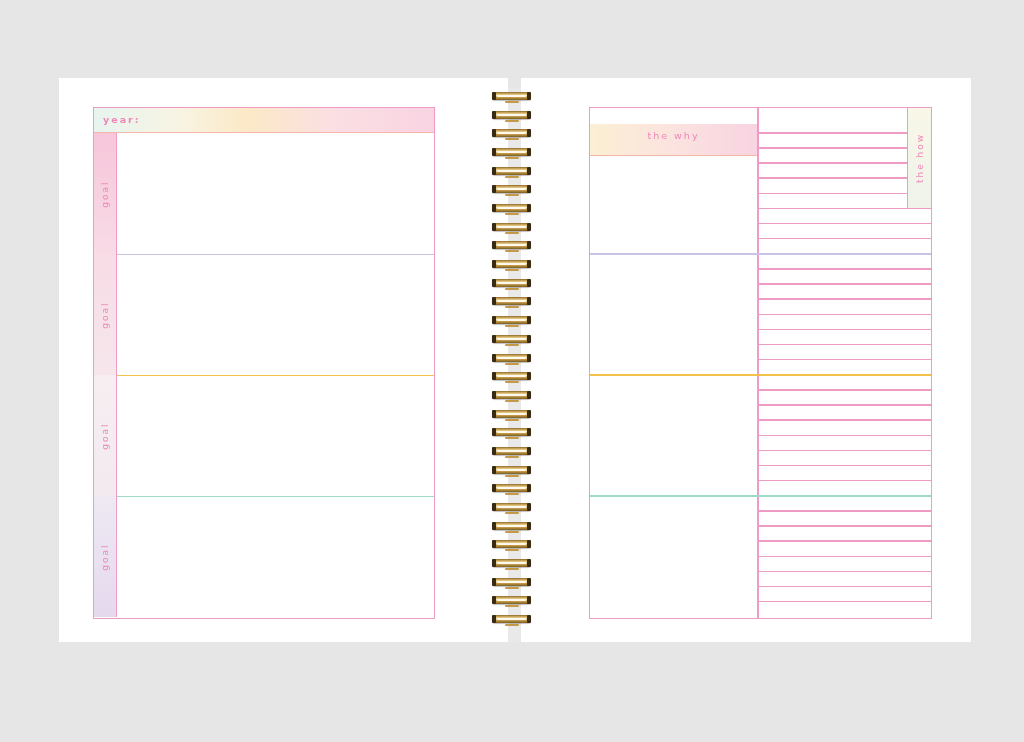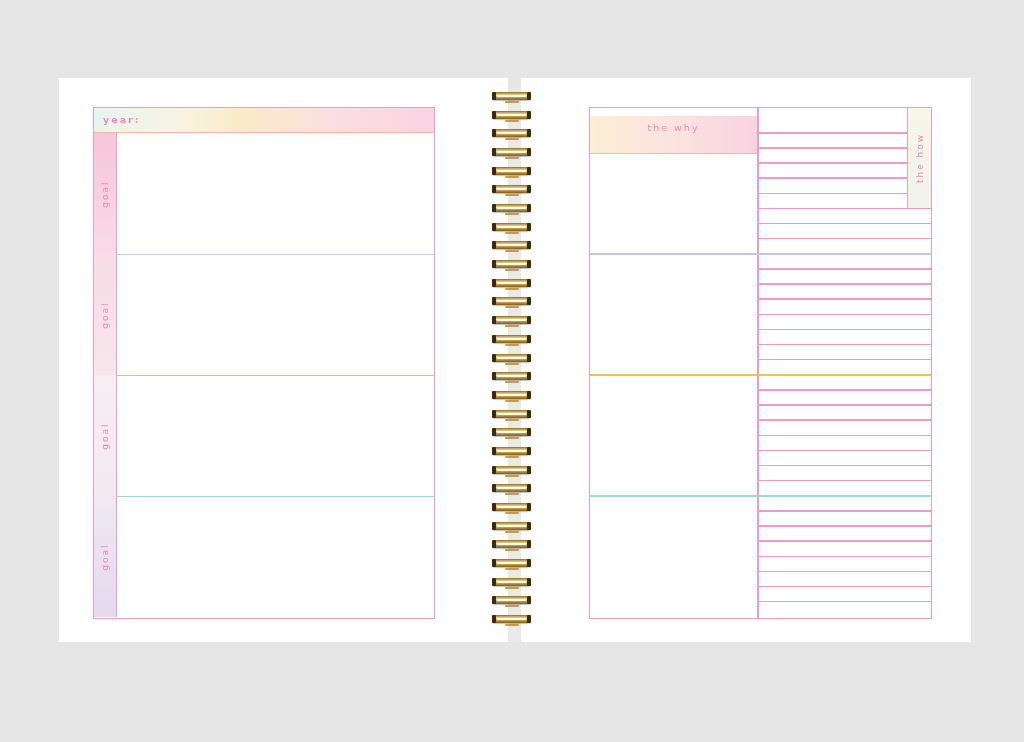--- a/index.html
+++ b/index.html
@@ -61,21 +61,21 @@
     font-size: 9px; letter-spacing: 2px; color: #ee88b8; white-space: nowrap;
   }
   .divider { position: absolute; left: 0; right: 0; height: 1.5px; }
 
   
   .why-grid {
     position: absolute; left: 589px; top: 107px; width: 343px; height: 512px;
     border: 1.5px solid #ef9cc4;
   }
   .why-header {
-    position: absolute; left: 0; top: 8px; width: 167px; height: 38px;
+    position: absolute; left: 0; top: 16px; width: 167px; height: 32px;
     background: linear-gradient(90deg, #fbefd4 0%, #fbe3df 50%, #f8d3e1 100%);
     border-bottom: 1.5px solid #f3b7a5;
   }
   .why-label {
     position: absolute; left: 0; right: 0; top: 6px; text-align: center;
     font-size: 9.5px; letter-spacing: 2px; color: #ee88b8;
   }
   .col-split { position: absolute; left: 167px; top: 0; bottom: 0; width: 1.5px; background: #ef9cc4; }
   .how-col { position: absolute; left: 168px; right: 0; top: 0; bottom: 0; }
   .how-line { position: absolute; left: 0; right: 0; height: 1.5px; background: #ef9cc4; }

